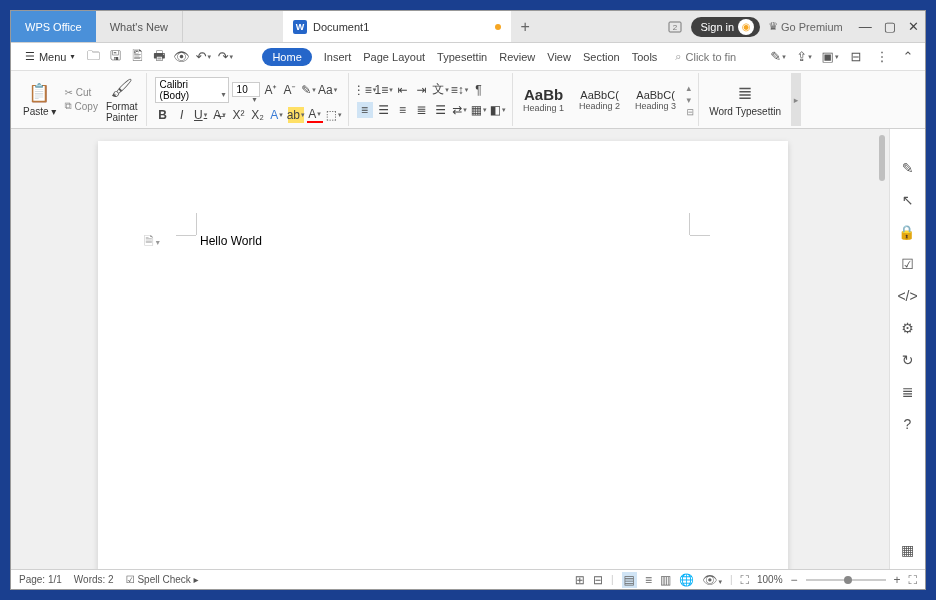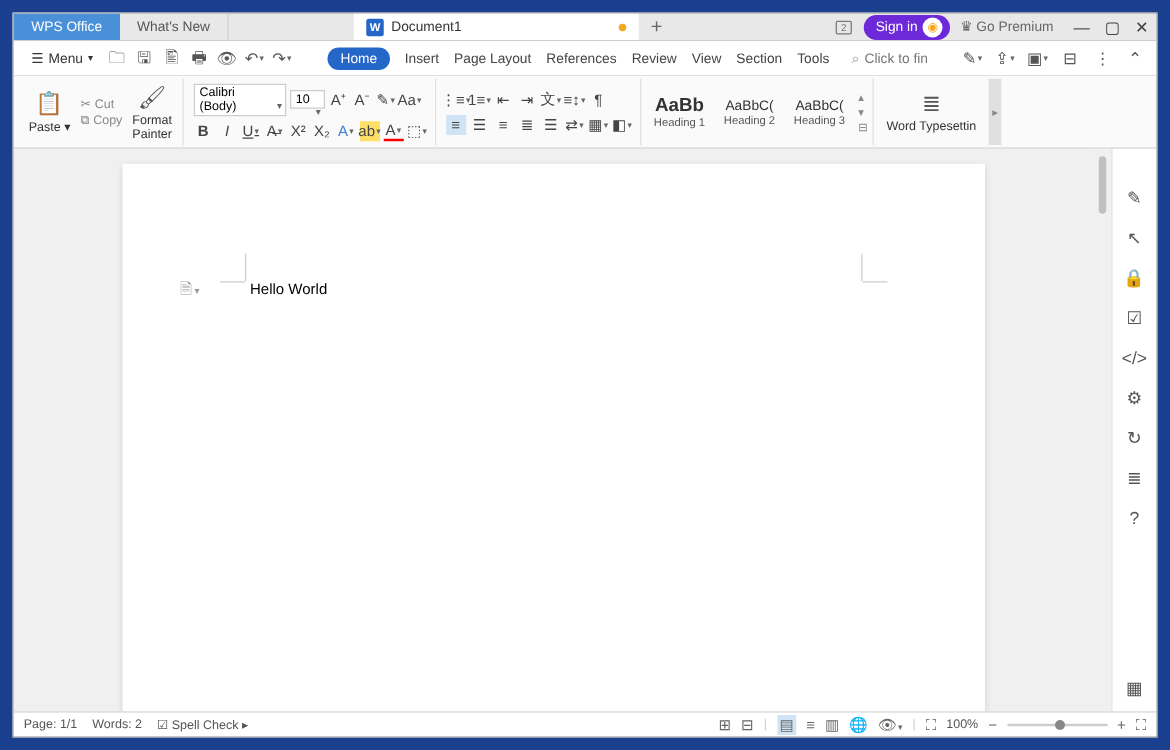--- a/index.html
+++ b/index.html
@@ -1,29 +1,29 @@
 <!DOCTYPE html>
 <html><head>
 <meta charset="utf-8">
 <style>
 * { margin: 0; padding: 0; box-sizing: border-box; font-family: -apple-system, BlinkMacSystemFont, "Segoe UI", Arial, sans-serif; }
 body { width: 936px; height: 600px; background: #1a3f8f; overflow: hidden; position: relative; }
 .window { position: absolute; top: 10px; left: 10px; width: 916px; height: 580px; background: #fff; border: 1px solid #999; display: flex; flex-direction: column; }
 
-.titlebar { height: 22px; background: #e8e8e8; display: flex; align-items: stretch; border-bottom: 1px solid #d0d0d0; }
+.titlebar { height: 32px; background: #e8e8e8; display: flex; align-items: stretch; border-bottom: 1px solid #d0d0d0; }
 .app-tab { padding: 0 14px; display: flex; align-items: center; font-size: 11px; color: #fff; background: #4a90d9; }
 .news-tab { padding: 0 14px; display: flex; align-items: center; font-size: 11px; color: #555; background: #e8e8e8; border-right: 1px solid #d0d0d0; cursor: pointer; }
 .doc-tab { padding: 0 10px; display: flex; align-items: center; font-size: 11px; color: #333; background: #fff; cursor: pointer; gap: 6px; margin-left: 100px; }
 .doc-icon { width: 14px; height: 14px; background: #2566c9; display: inline-flex; align-items: center; justify-content: center; color: #fff; font-size: 9px; font-weight: bold; border-radius: 2px; }
 .tab-dirty { width: 6px; height: 6px; background: #f6a623; border-radius: 50%; margin-left: 120px; }
 .newtab { width: 28px; display: flex; align-items: center; justify-content: center; color: #666; font-size: 16px; cursor: pointer; }
 .tb-spacer { flex: 1; }
 .tb-right { display: flex; align-items: center; gap: 8px; padding-right: 6px; }
 .tb-ico { width: 16px; height: 16px; display: inline-flex; align-items: center; justify-content: center; color: #666; font-size: 12px; cursor: pointer; }
-.signin { background: #6d28d9; color: #fff; font-size: 11px; padding: 2px 6px 2px 10px; border-radius: 12px; display: flex; align-items: center; gap: 4px; cursor: pointer; }
+.signin { background: #404040; color: #fff; font-size: 11px; padding: 2px 6px 2px 10px; border-radius: 12px; display: flex; align-items: center; gap: 4px; cursor: pointer; }
 .signin .avatar { width: 16px; height: 16px; background: #fff; border-radius: 50%; display: inline-flex; align-items: center; justify-content: center; color: #f6a623; font-size: 10px; }
 .premium { font-size: 11px; color: #666; cursor: pointer; display: flex; align-items: center; gap: 3px; }
 .winctl { display: flex; gap: 12px; margin-left: 8px; }
 .winctl span { font-size: 13px; color: #444; cursor: pointer; }
 
 .qat { height: 28px; display: flex; align-items: center; padding: 0 8px; gap: 4px; border-bottom: 1px solid #e0e0e0; background: #fff; }
 .menu-btn { display: flex; align-items: center; gap: 4px; font-size: 11px; color: #333; padding: 2px 6px; cursor: pointer; }
 .qat-ico { width: 18px; height: 18px; display: inline-flex; align-items: center; justify-content: center; color: #555; font-size: 13px; cursor: pointer; }
 .ribbon-tabs { display: flex; gap: 12px; margin-left: 24px; font-size: 11px; color: #444; align-items: center; }
 .rtab { cursor: pointer; }
@@ -118,21 +118,21 @@
     <span class="qat-ico">🖫</span>
     <span class="qat-ico">🖺</span>
     <span class="qat-ico">🖶</span>
     <span class="qat-ico">👁</span>
     <span class="qat-ico drop">↶</span>
     <span class="qat-ico drop">↷</span>
     <div class="ribbon-tabs">
       <span class="rtab active">Home</span>
       <span class="rtab">Insert</span>
       <span class="rtab">Page Layout</span>
-      <span class="rtab">References</span>
+      <span class="rtab">Typesettin</span>
       <span class="rtab">Review</span>
       <span class="rtab">View</span>
       <span class="rtab">Section</span>
       <span class="rtab">Tools</span>
     </div>
     <div class="search">
       <span>⌕</span>
       <input placeholder="Click to fin" style="">
     </div>
     <div class="qat-right">

